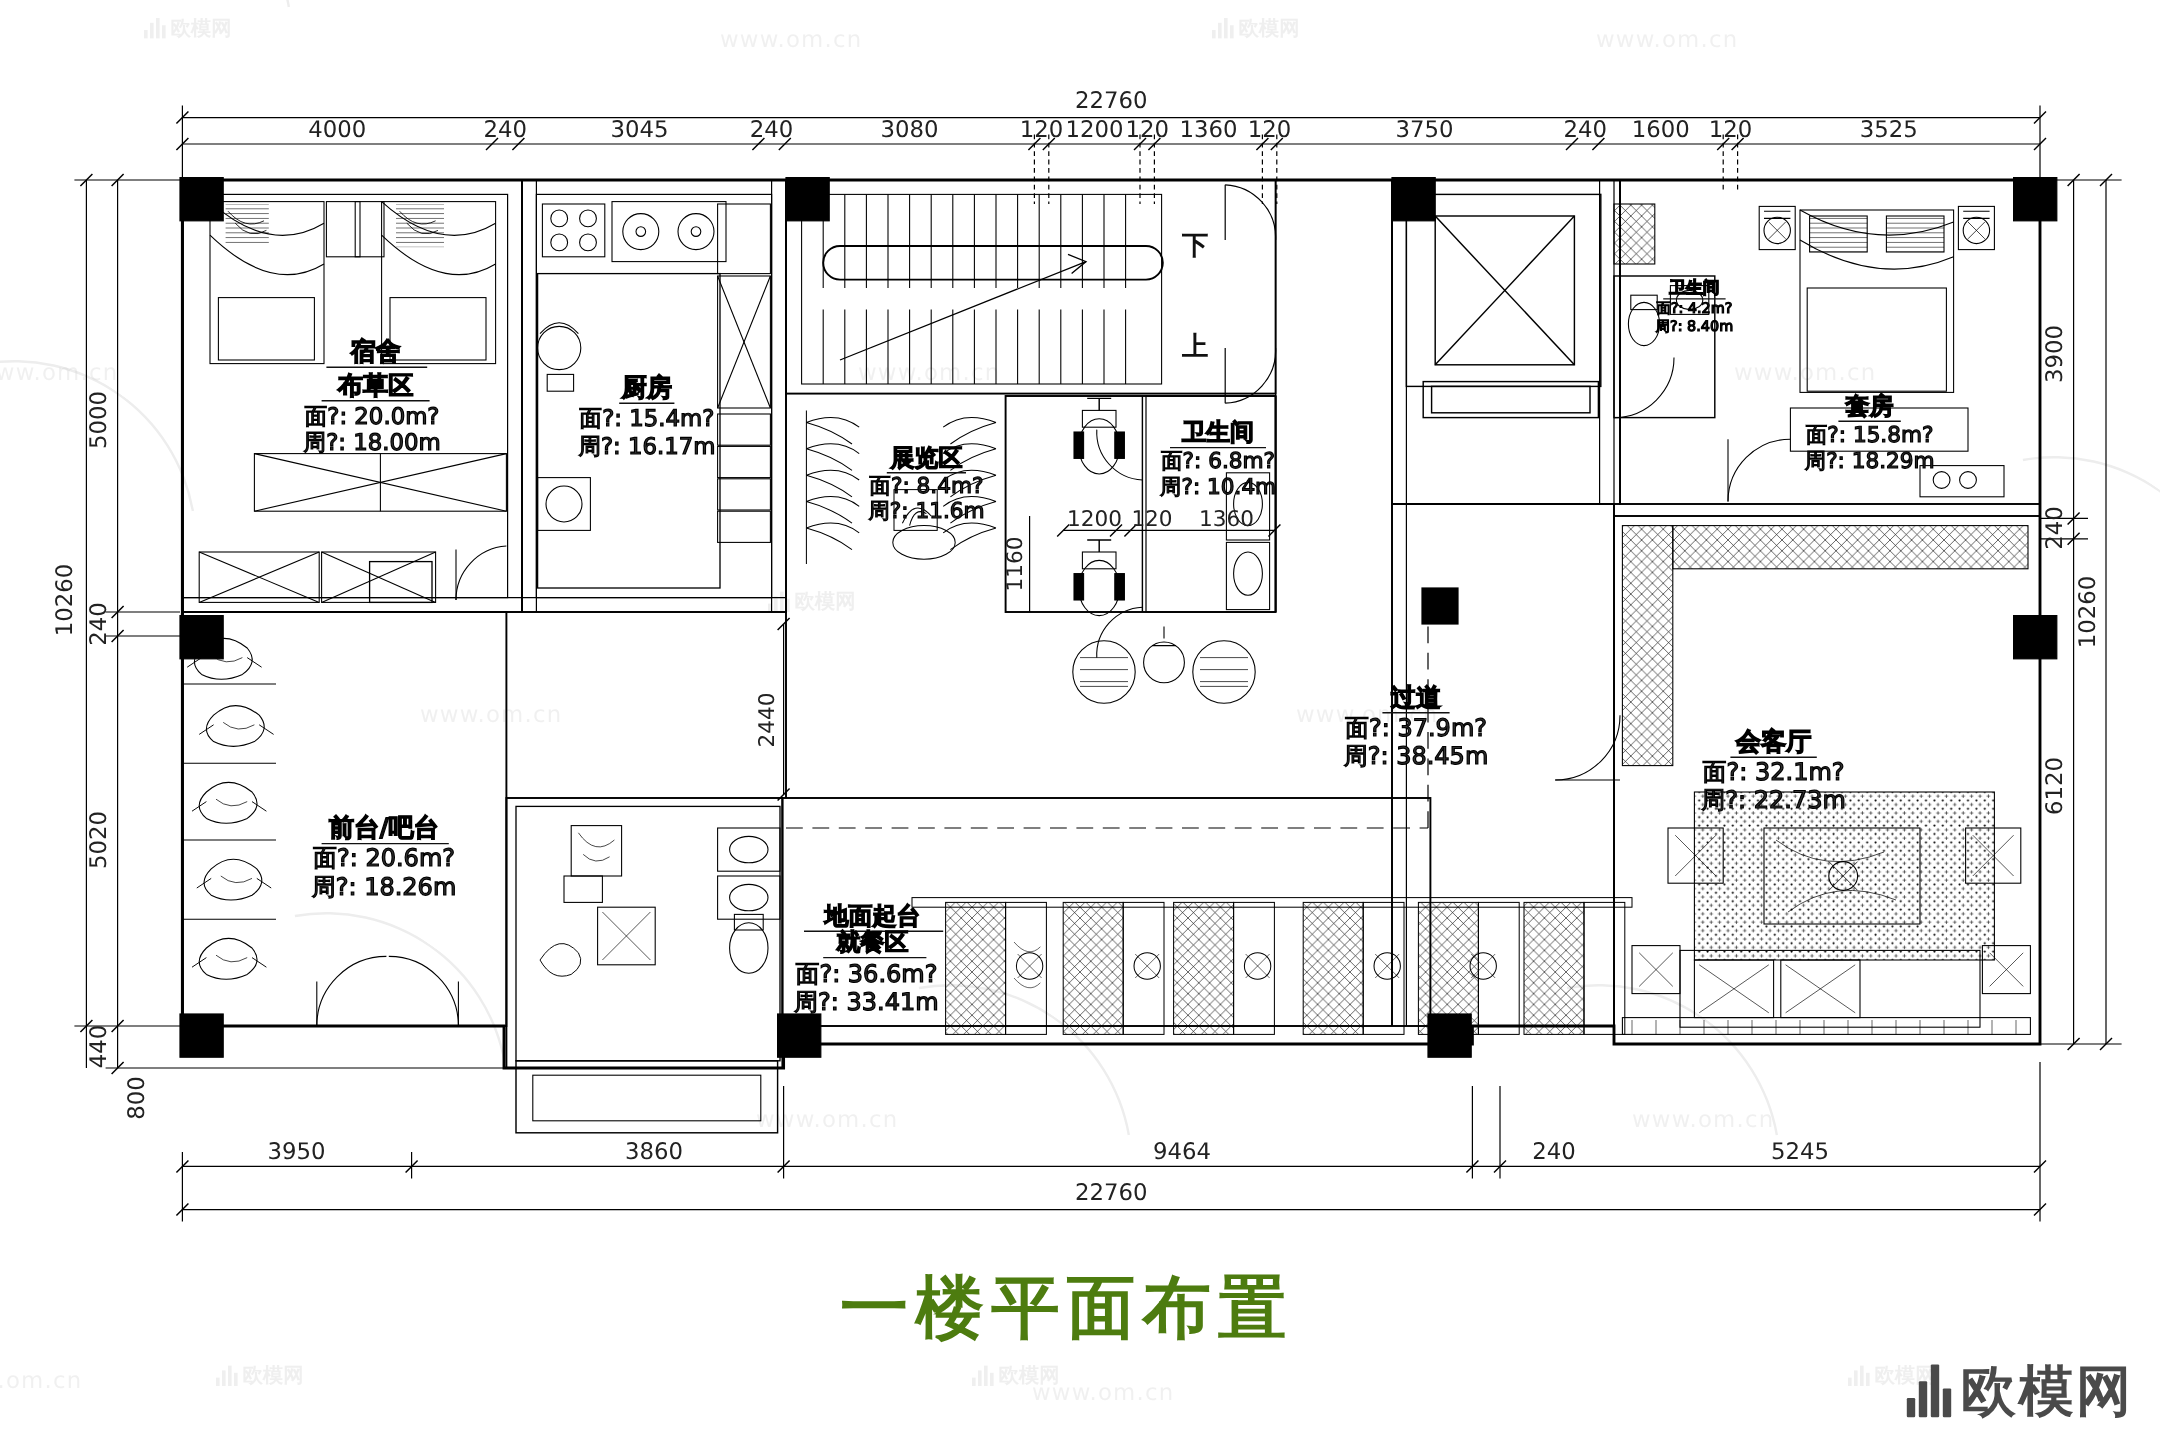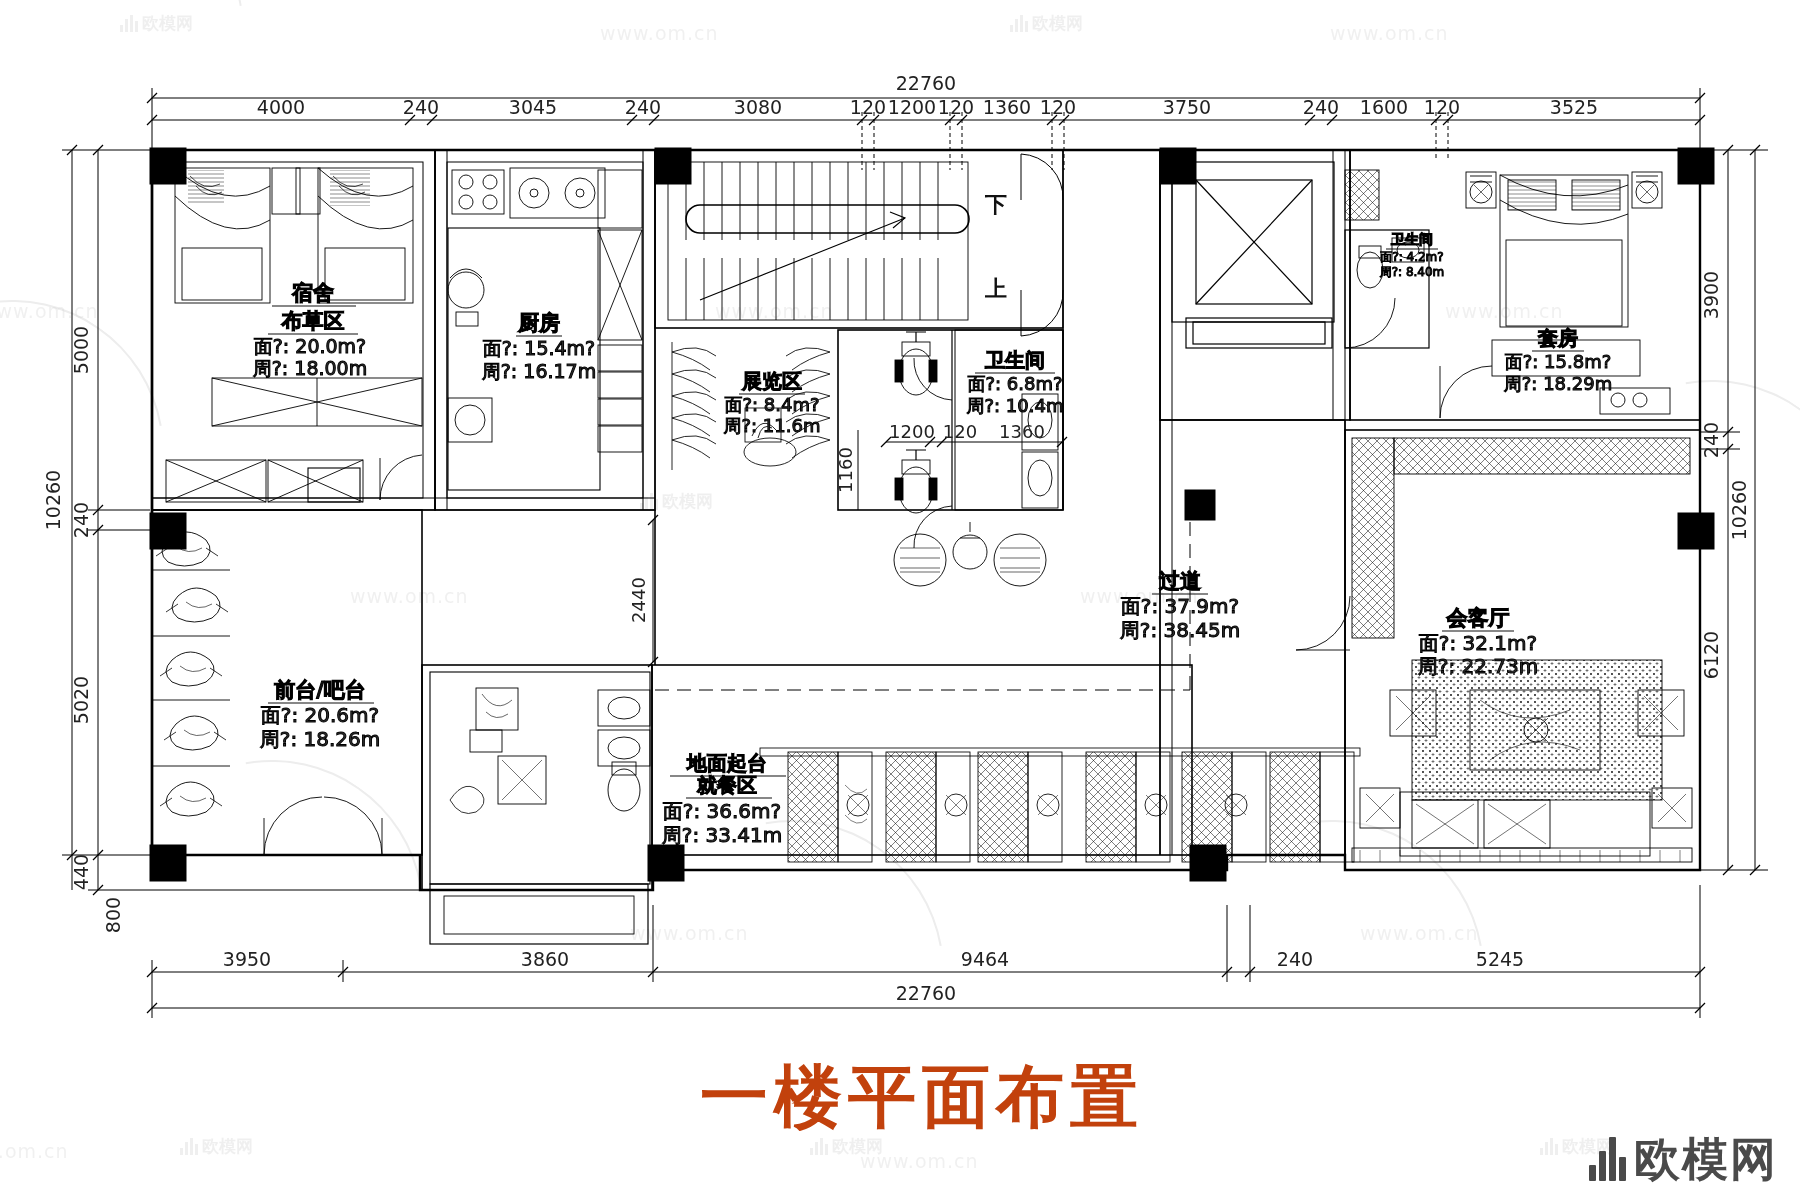--- a/index.html
+++ b/index.html
@@ -25,22 +25,22 @@
   
   .brand{position:absolute;right:22px;bottom:18px;z-index:30;text-align:left;}
   .brand .row{display:flex;align-items:center;gap:8px;}
   .brand .mark{display:flex;align-items:flex-end;gap:3px;height:44px;}
   .brand .mark i{display:block;width:7px;background:#4a4a4a;border-radius:1px;}
   .brand .name{font-size:46px;font-weight:bold;color:#4a4a4a;line-height:1;
                letter-spacing:2px;font-family:"DejaVu Sans",sans-serif;}
   .brand .id{font-size:37px;color:#4a4a4a;letter-spacing:1px;margin-top:6px;
              font-family:"DejaVu Sans",sans-serif;}
 
-  .title{position:absolute;left:700px;top:1052px;z-index:30;font-size:68px;
-         font-weight:bold;letter-spacing:6px;color:#c2410c;
+  .title{position:absolute;left:700px;top:1052px;z-index:30;font-size:57px;
+         font-weight:bold;letter-spacing:6px;color:#4d7c0f;
          font-family:"DejaVu Sans","Liberation Sans",sans-serif;}
 </style>
 </head>
 <body>
 
 <div class="wm-layer">
   <div class="wm-arc" style="left:-60px;top:-120px;"></div>
   <div class="wm-arc" style="left:380px;top:-150px;"></div>
   <div class="wm-arc" style="left:880px;top:-140px;"></div>
   <div class="wm-arc" style="left:1340px;top:-140px;"></div>

